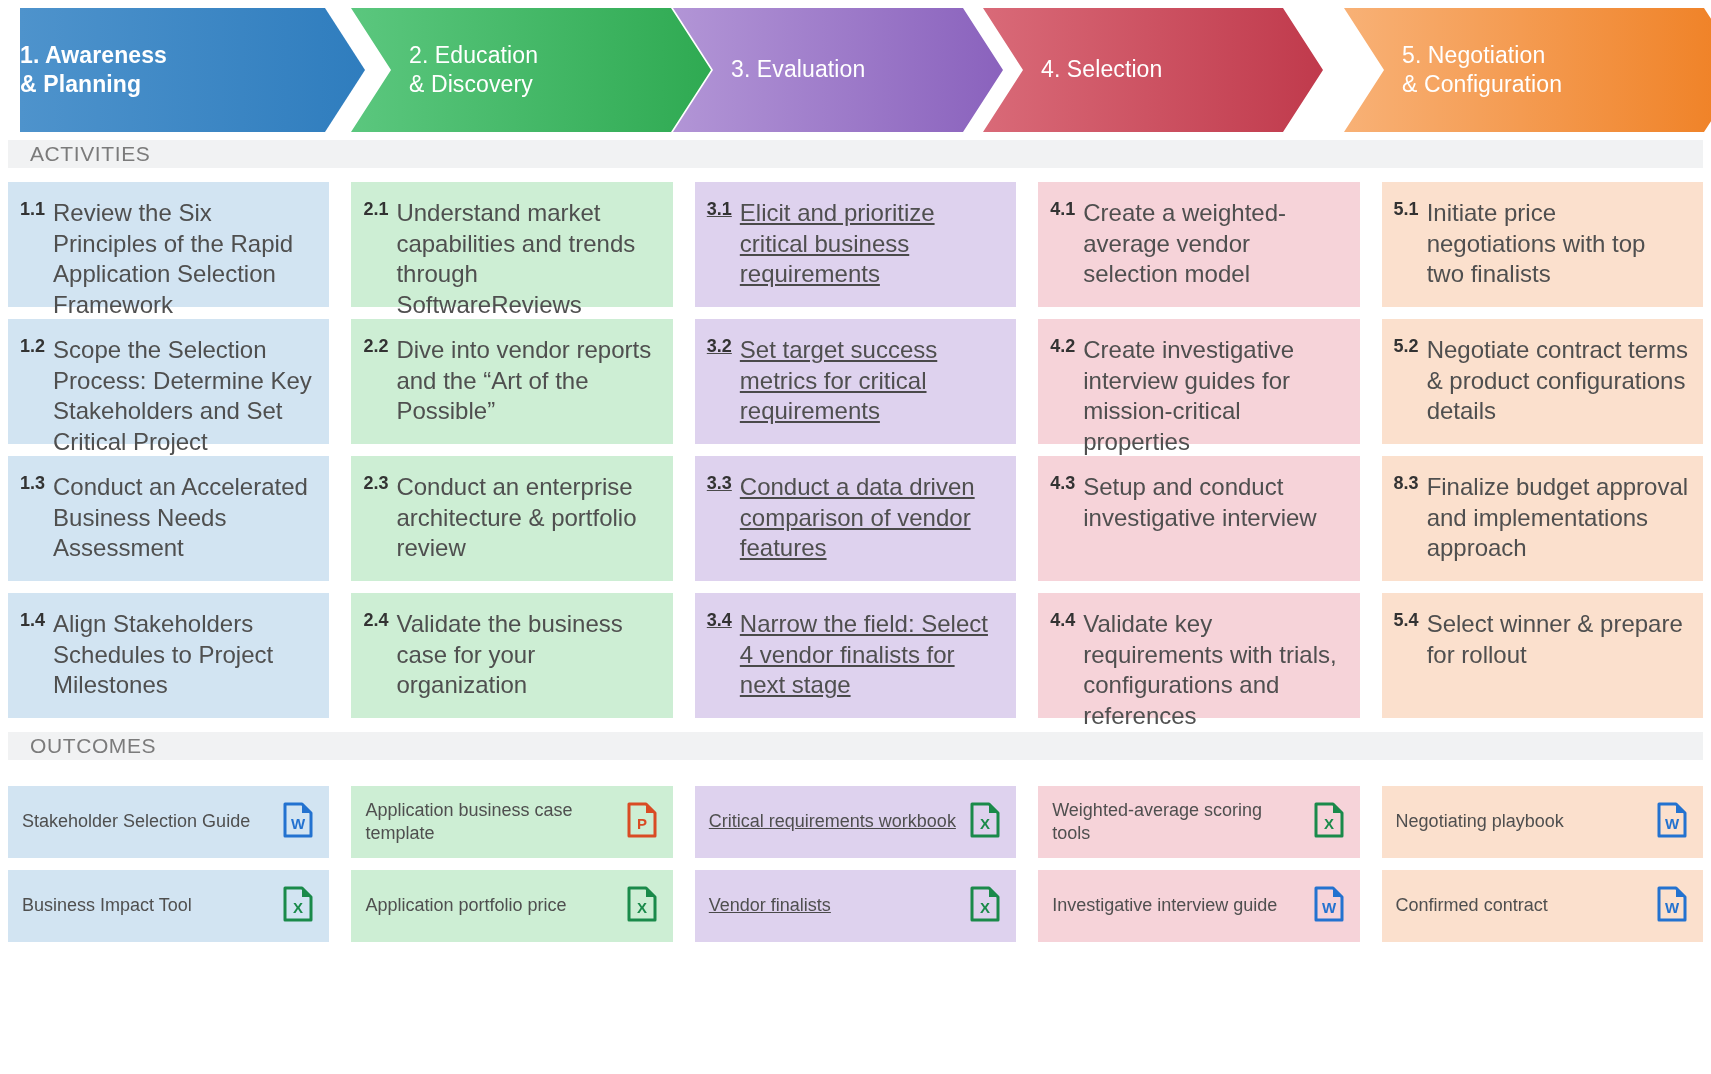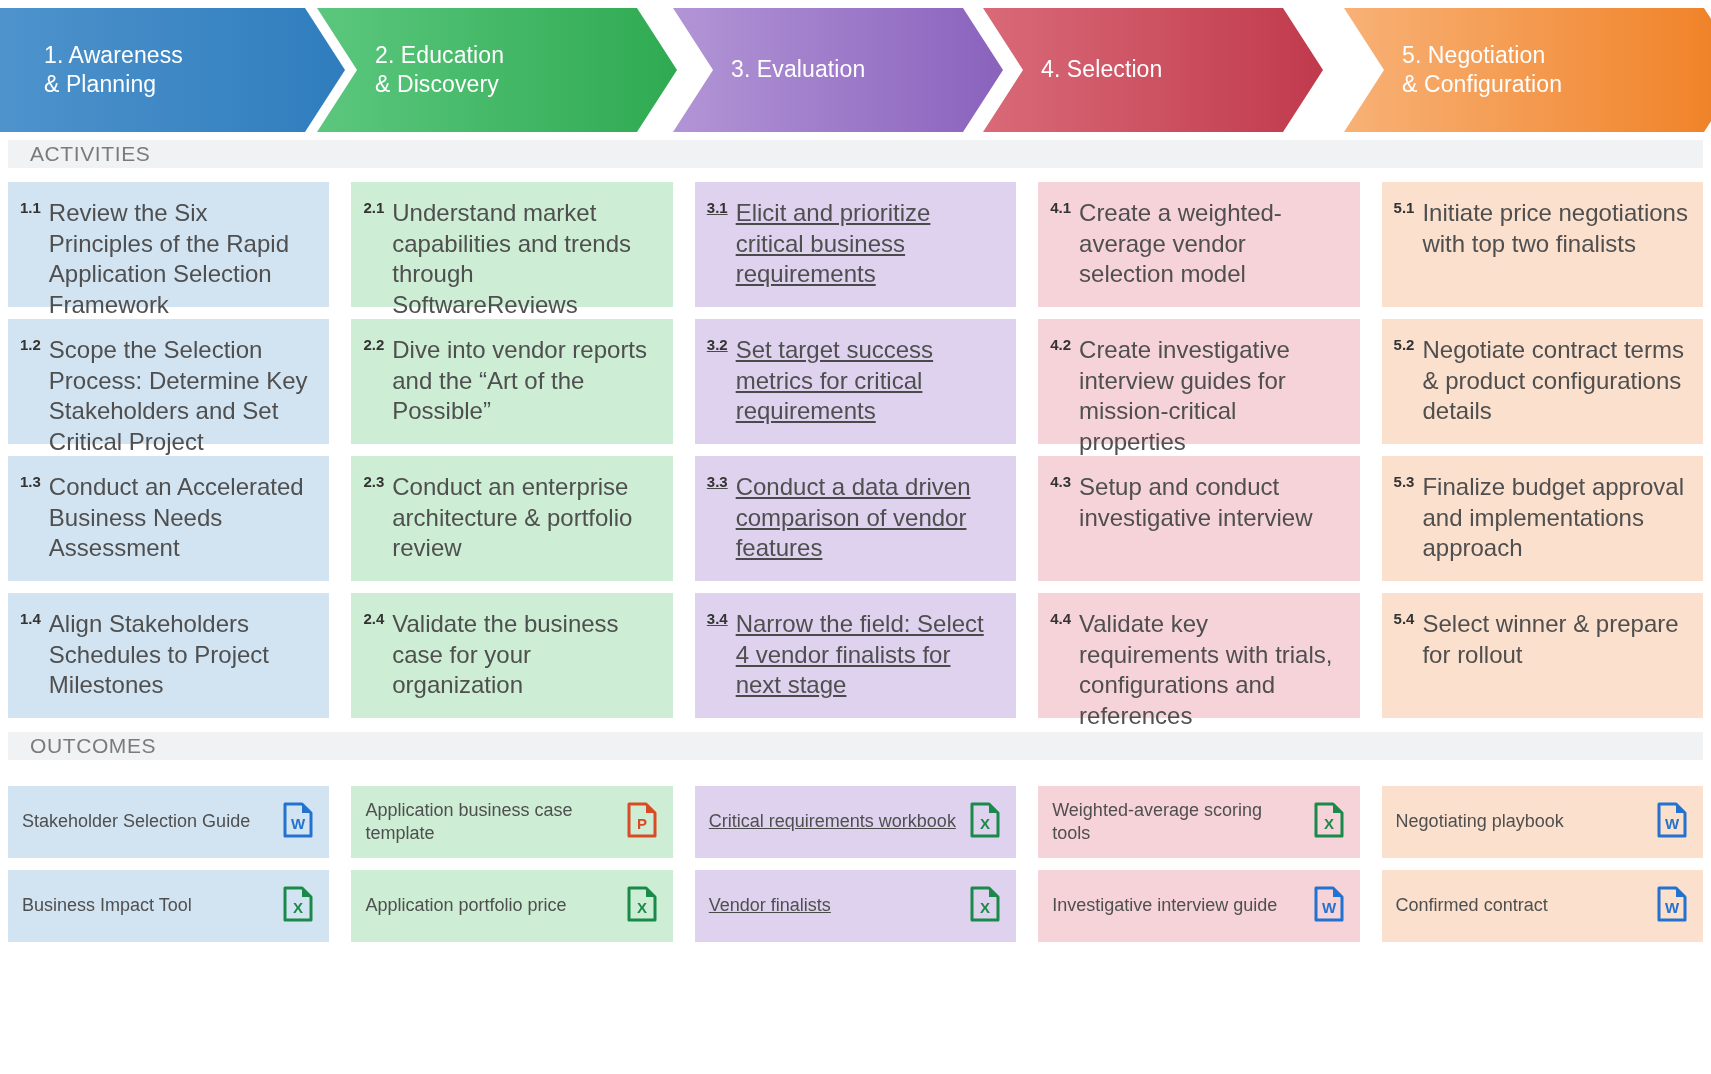--- a/index.html
+++ b/index.html
@@ -31,27 +31,27 @@
   }
   .chev-label {
     color: #ffffff;
     font-size: 23px;
     line-height: 1.28;
     white-space: pre-line;
     letter-spacing: 0.1px;
   }
 
   .chev-1 {
-    left: 0;  width: 345px;
+    left: 20px;  width: 345px;
     background: linear-gradient(90deg, #4e93cc 0%, #2f7dbe 100%);
     clip-path: polygon(0 0, calc(100% - 40px) 0, 100% 50%, calc(100% - 40px) 100%, 0 100%);
-    padding-left: 44px;
+    font-weight: bold;
   }
   .chev-2 {
-    left: 317px; width: 360px;
+    left: 351px; width: 360px;
     background: linear-gradient(90deg, #5bc77e 0%, #2faa52 100%);
     clip-path: polygon(0 0, calc(100% - 40px) 0, 100% 50%, calc(100% - 40px) 100%, 0 100%, 40px 50%);
     padding-left: 58px;
   }
   .chev-3 {
     left: 673px; width: 330px;
     background: linear-gradient(90deg, #b295d6 0%, #8a62bd 100%);
     clip-path: polygon(0 0, calc(100% - 40px) 0, 100% 50%, calc(100% - 40px) 100%, 0 100%, 40px 50%);
     padding-left: 58px;
   }
@@ -103,21 +103,21 @@
     margin-top: 26px;
   }
 
   .card {
     box-sizing: border-box;
     display: flex;
     padding: 16px 14px 10px 12px;
   }
   .card-num {
     font-weight: bold;
-    font-size: 15px;
+    font-size: 18px;
     color: #333333;
     flex: 0 0 auto;
     margin-right: 8px;
     line-height: 1.3;
   }
   .card-text {
     font-size: 24px;
     line-height: 1.28;
     color: #4f4f4f;
   }
@@ -221,21 +221,21 @@
     </div>
     <div class="card t3">
       <div class="card-num">3.3</div>
       <div class="card-text">Conduct a data driven comparison of vendor features</div>
     </div>
     <div class="card t4">
       <div class="card-num">4.3</div>
       <div class="card-text">Setup and conduct investigative interview</div>
     </div>
     <div class="card t5">
-      <div class="card-num">5.3</div>
+      <div class="card-num">8.3</div>
       <div class="card-text">Finalize budget approval and implementations approach</div>
     </div>
     <div class="card t1">
       <div class="card-num">1.4</div>
       <div class="card-text">Align Stakeholders Schedules to Project Milestones</div>
     </div>
     <div class="card t2">
       <div class="card-num">2.4</div>
       <div class="card-text">Validate the business case for your organization</div>
     </div>

